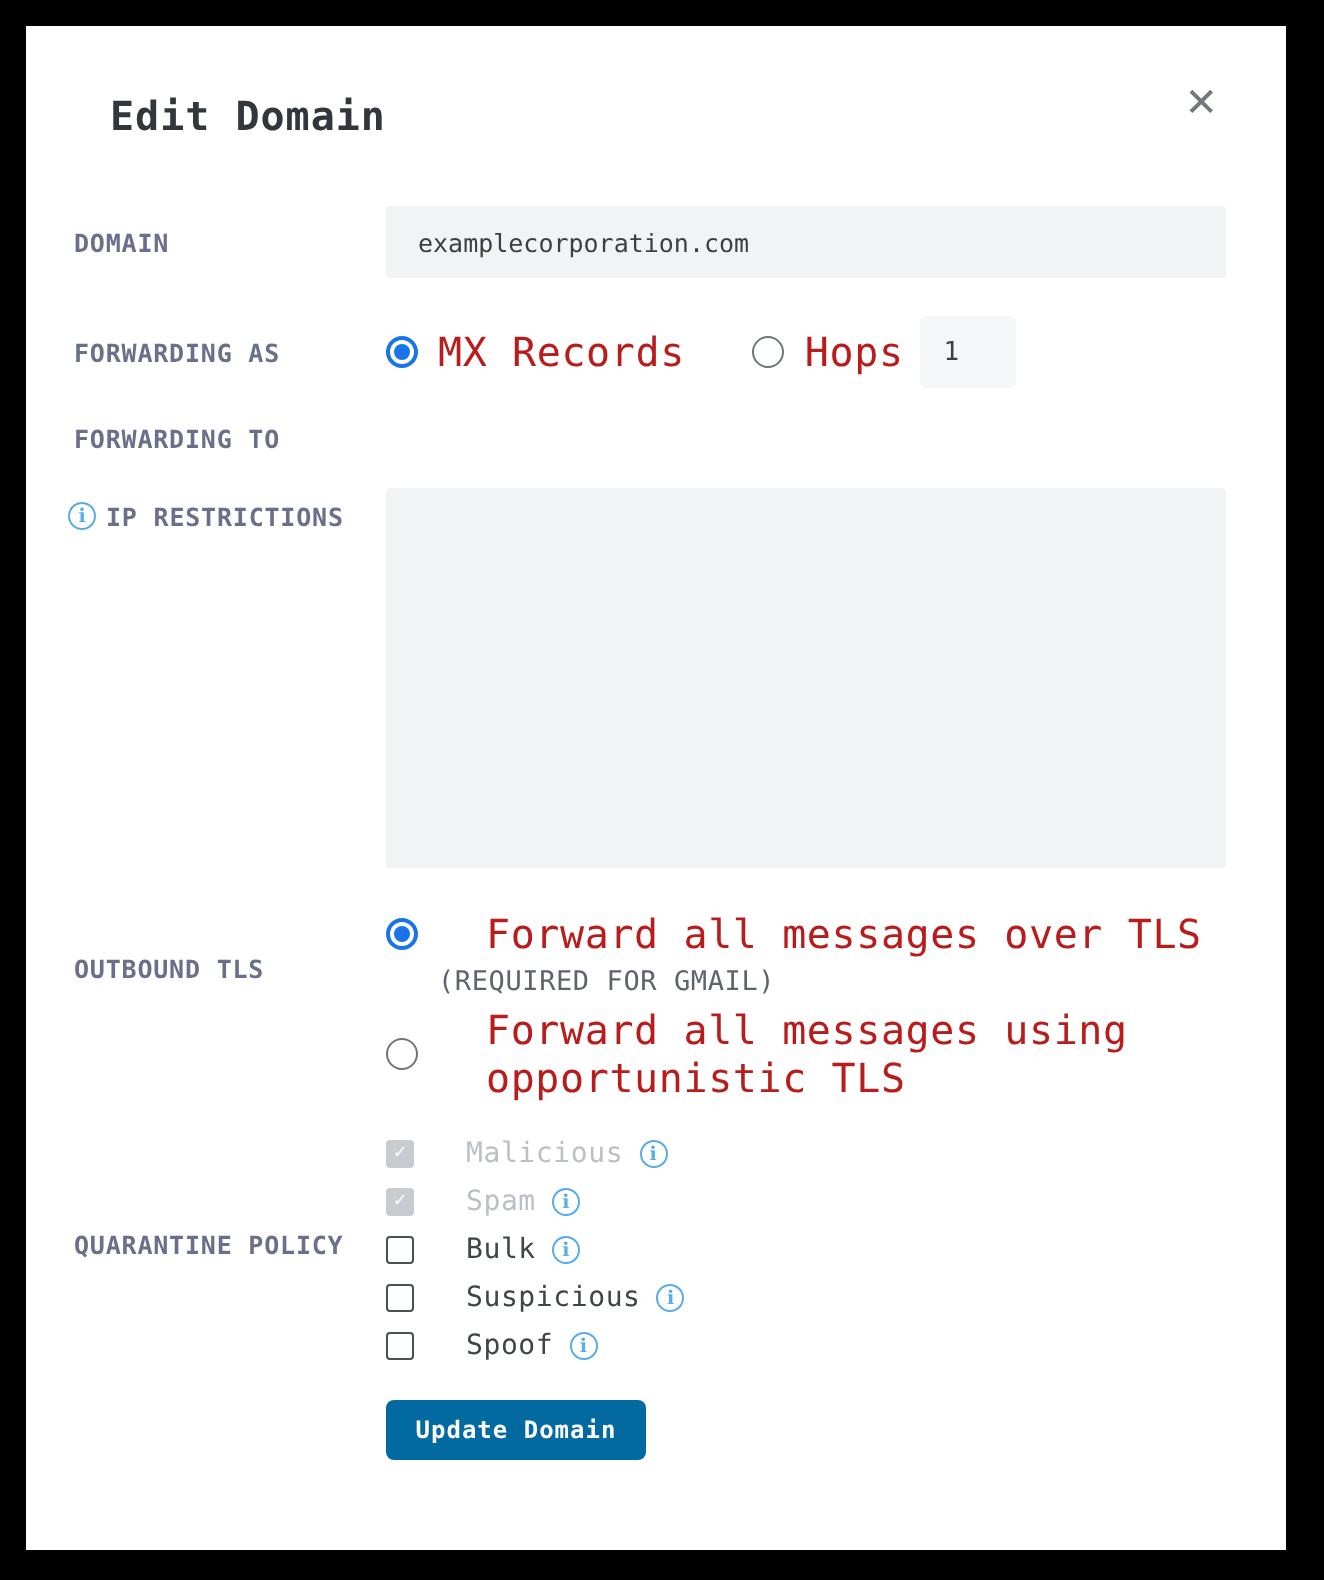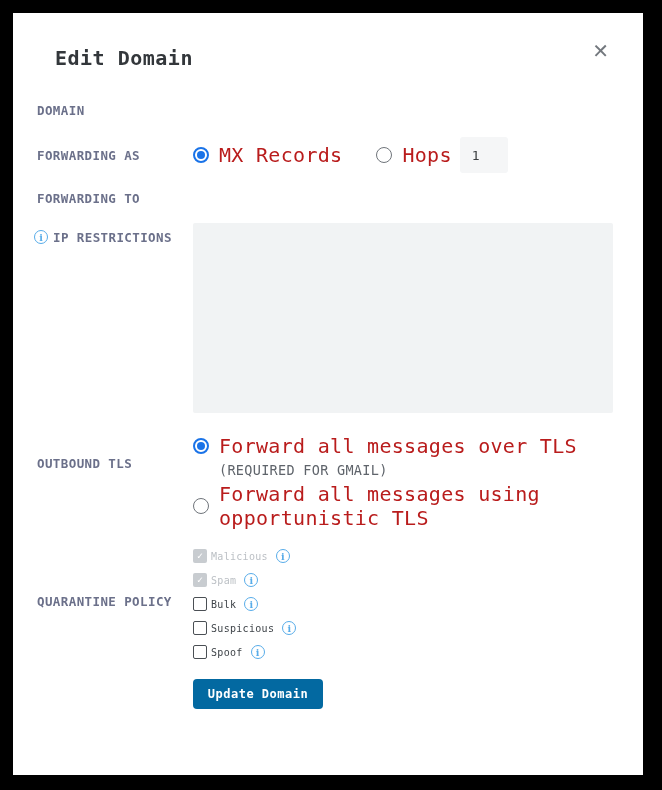--- a/index.html
+++ b/index.html
@@ -86,37 +86,37 @@
   .configured-group { display: flex; align-items: center; }
   .hops-input {
     width: 48px; height: 36px; margin-left: 8px;
     background: #f5f6f7; border: none; border-radius: 3px;
     padding: 0 0 0 12px;
     font-family: "DejaVu Sans Mono", "Liberation Mono", monospace;
     font-size: 13px; color: #3c4043; outline: none;
   }
   .gap-mx-hops { width: 34px; flex-shrink: 0; }
 
-  .tls-line { min-height: 24px; display: flex; align-items: center; }
+  .tls-line { min-height: 24px; display: flex; align-items: center; gap: 24px; }
   .tls-sublabel {
     margin-left: 26px; font-size: 13.5px; color: #5f646b; letter-spacing: 0.3px;
   }
 
   
   .check-line { height: 24px; display: flex; align-items: center; }
   .checkbox {
     width: 14px; height: 14px; border-radius: 2px;
     border: 1.5px solid #4a4f54; background: #fff;
     flex-shrink: 0; display: flex; align-items: center; justify-content: center;
   }
   .checkbox.checked-disabled {
     border: none; background: #c8ccd0;
     color: #ffffff; font-size: 10px; line-height: 14px;
   }
-  .check-label { margin-left: 4px; font-size: 10px; color: #3f4449; letter-spacing: 0.3px; }
+  .check-label { margin-left: 26px; font-size: 14px; color: #3f4449; letter-spacing: 0.3px; }
   .check-label.disabled { color: #bcc0c5; }
 
   
   .info-icon {
     display: inline-flex; align-items: center; justify-content: center;
     width: 14px; height: 14px; border-radius: 50%;
     border: 1.5px solid #57ace9; color: #57ace9;
     font-size: 9.5px; font-weight: bold; flex-shrink: 0;
     font-family: "DejaVu Serif", "Liberation Serif", serif;
     cursor: pointer;
@@ -144,20 +144,23 @@
       <div class="modal-title">Edit Domain</div>
       <button class="close-btn">
         <span>✕</span>
       </button>
     </div>
 
     <div class="form-row row-domain">
       <div class="row-label">
         <span class="label-text">DOMAIN</span>
       </div>
+      <div class="row-field">
+        <input class="text-input" type="text" value="examplecorporation.com" style="">
+      </div>
     </div>
 
     <div class="form-row row-configured">
       <div class="row-label">
         <span class="label-text">FORWARDING AS</span>
       </div>
       <div class="row-field configured-group">
         <div class="radio-option">
           <span class="radio selected"></span>
           <span class="radio-label">MX Records</span>

